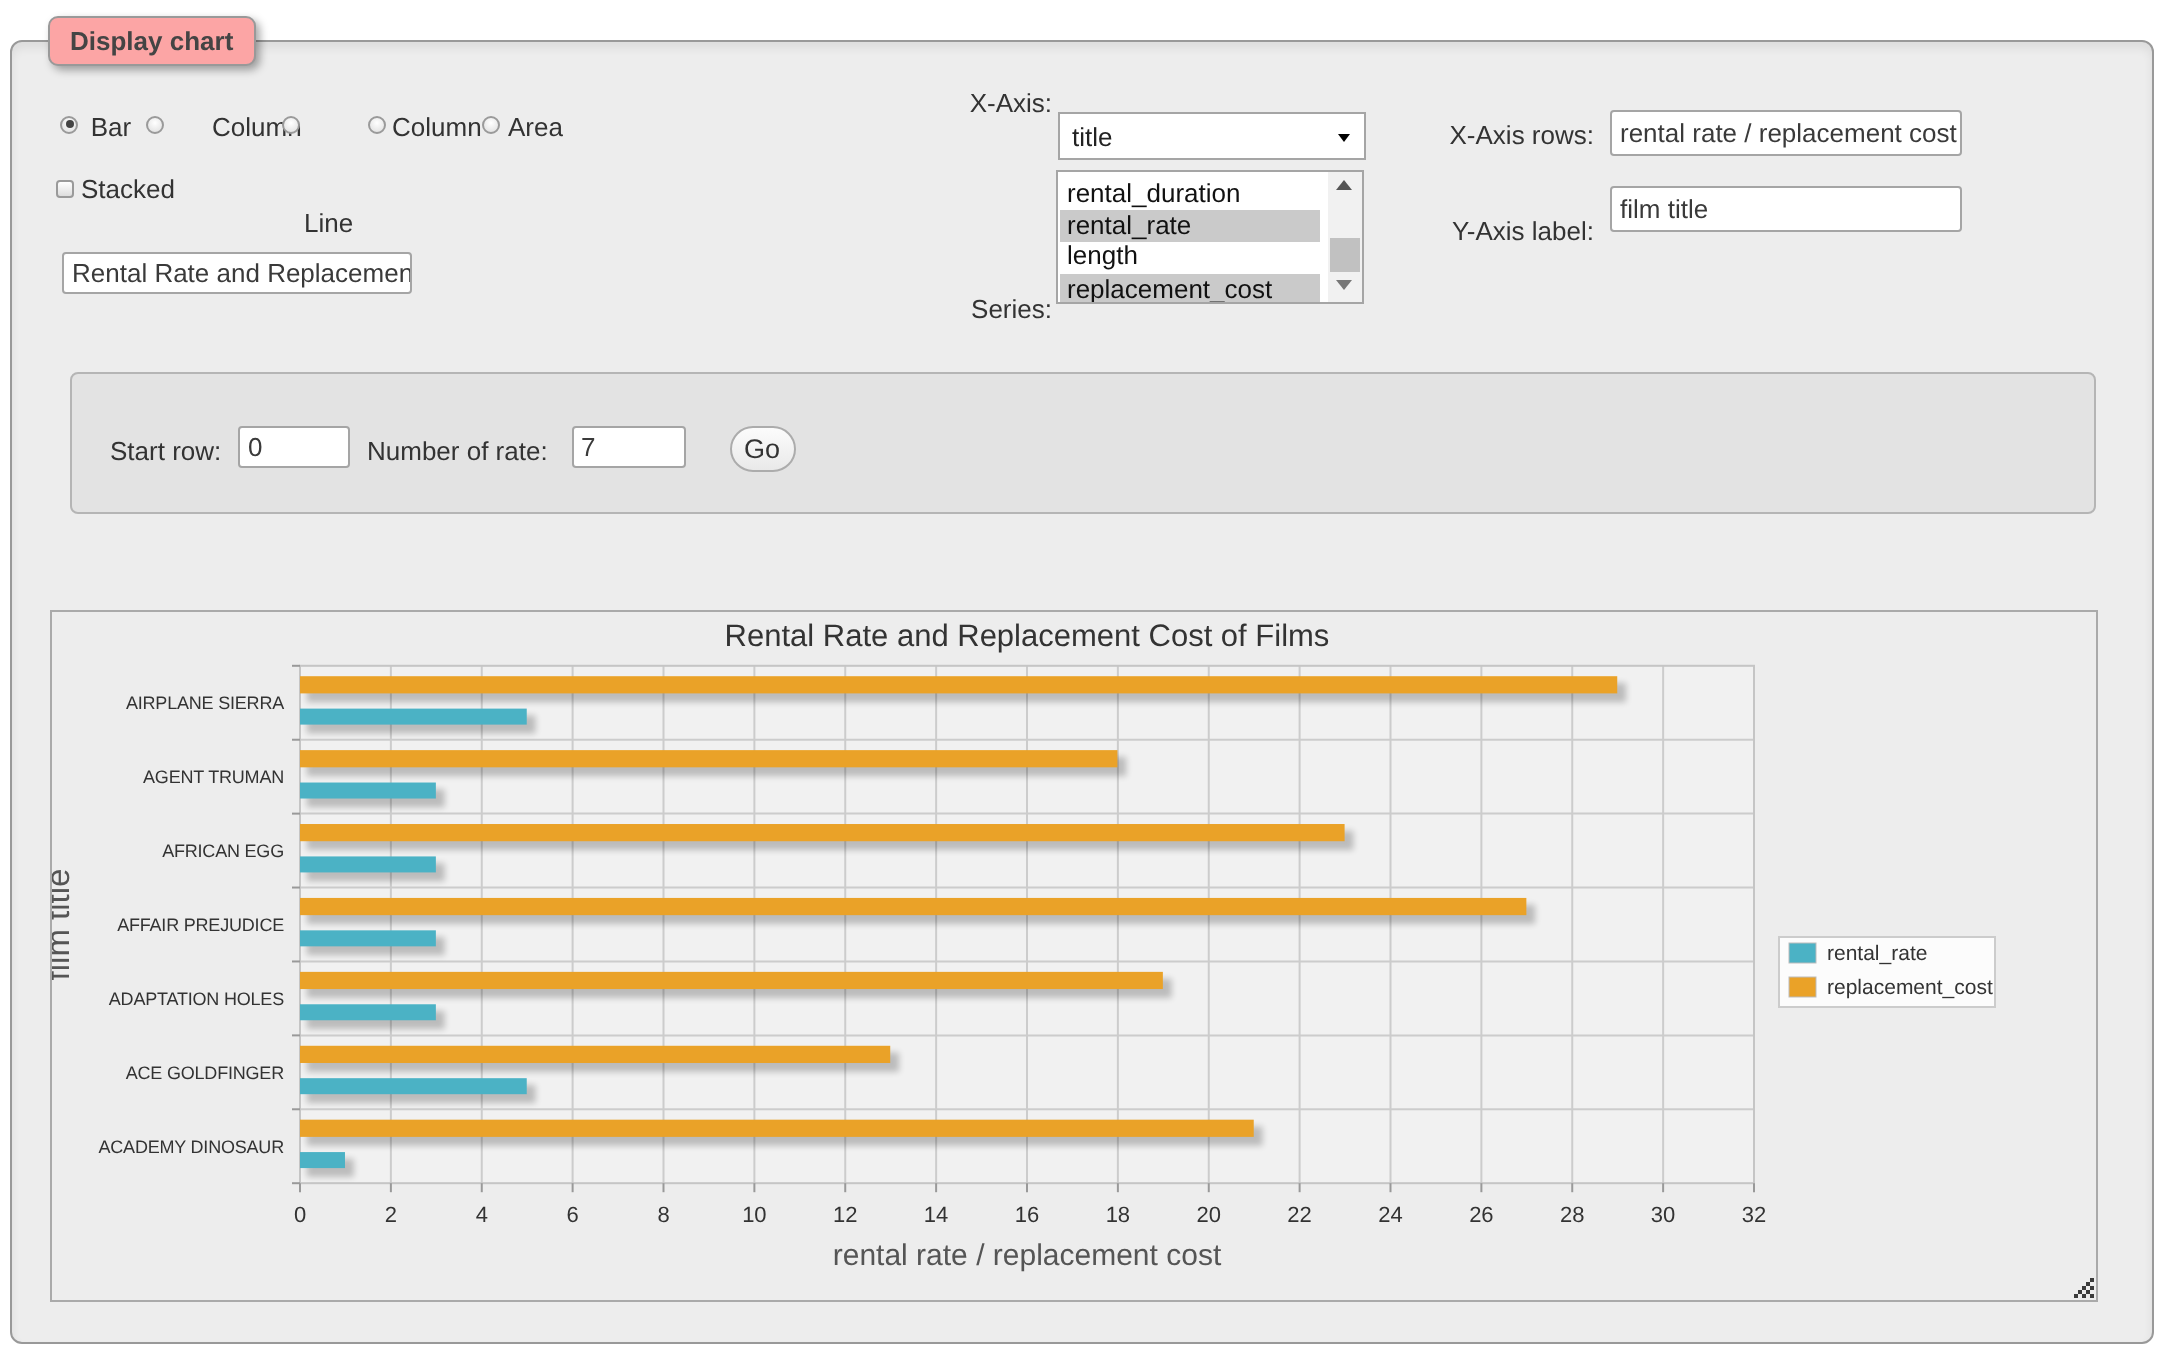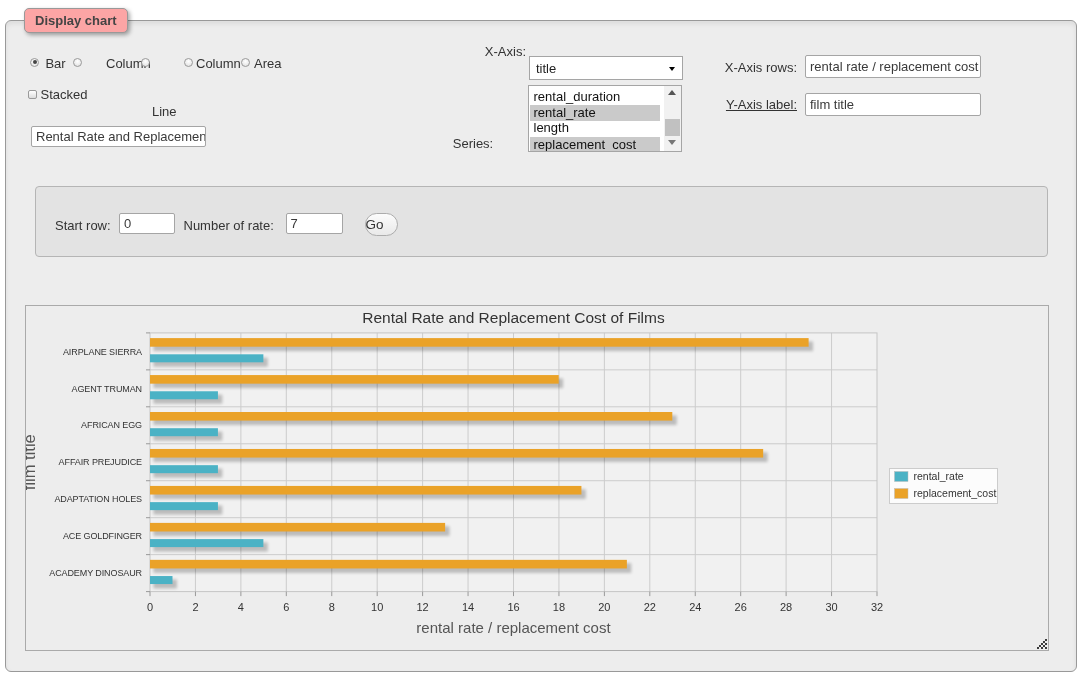--- a/index.html
+++ b/index.html
@@ -20,21 +20,21 @@
 #list { position:absolute; left:527.5px; top:84.5px; width:154px; height:67px; background:#fff; border:1px solid #a5a5a5; overflow:hidden; }
 #list .it { position:absolute; left:1px; width:130px; height:16px; line-height:16px; padding-left:4px; font-size:13px; color:#111; white-space:nowrap; }
 #list .sel { background:#cacaca; }
 #sb { position:absolute; right:0; top:0; width:17px; height:65px; background:#f1f1f1; }
 .sbb { position:absolute; left:0; width:17px; height:15px; background:#f1f1f1; text-align:center; }
 .sbb svg { display:block; margin:4px auto 0; }
 #sbthumb { position:absolute; left:1px; top:33px; width:15px; height:18px; background:#c1c1c1; }
 
 #panel { position:absolute; left:35px; top:185.5px; width:1012.5px; height:71px; background:#e3e3e3; border:1px solid #b5b5b5; border-radius:4px; }
 
-#go { position:absolute; left:364.5px; top:213px; width:33px; height:22.5px; border:1px solid #acacac; border-radius:11.5px; background:linear-gradient(#fcfcfc,#e9e9e9); font-size:13.5px; color:#333; text-align:left; line-height:21px; }
+#go { position:absolute; left:364.5px; top:213px; width:33px; height:22.5px; border:1px solid #acacac; border-radius:11.5px; background:linear-gradient(#fcfcfc,#e9e9e9); font-size:13.5px; color:#333; text-align:center; line-height:21px; }
 #chart { position:absolute; left:25px; top:305px; width:1024px; height:346px; background:#ededed; border:1px solid #aaa; }
 </style></head>
 <body>
 <div id="fs"></div>
 <div id="legend">Display chart</div>
 
 <span class="radio on" style="left:30.2px;top:57.5px;"></span>
 <span class="lbl" style="left:45.4px;top:55.5px;">Bar</span>
 <span class="radio" style="left:72.6px;top:57.5px;"></span>
 <span class="lbl" style="left:70px;top:55.5px;margin-left:36px;">Column</span>
@@ -65,25 +65,25 @@
         </svg>
       </div>
     <div id="sbthumb"></div>
     <div class="sbb" style="top:50px;">
         <svg width="8" height="5">
           <path d="M0 0 L8 0 L4 5 Z" fill="#777"></path>
         </svg>
       </div>
   </div>
 </div>
-<div class="lbl r" style="left:420px;top:136px;width:106px;text-align:center;">Series:</div>
+<div class="lbl r" style="left:420px;top:147px;width:106px;">Series:</div>
 
 <div class="lbl r" style="left:690px;top:60px;width:107px;">X-Axis rows:</div>
 <input class="txt" style="left: 805px; top: 55px; width: 176px; height: 23px;" value="rental rate / replacement cost">
-<div class="lbl r" style="left:690px;top:97px;width:107px;text-decoration:underline;">Y-Axis label:</div>
+<div class="lbl r" style="left:690px;top:108px;width:107px;">Y-Axis label:</div>
 <input class="txt" style="left: 805px; top: 92.5px; width: 176px; height: 23px;" value="film title">
 
 <div id="panel"></div>
 <div class="lbl" style="left:55px;top:217.5px;">Start row:</div>
 <input class="txt" style="left: 119px; top: 213px; width: 56px;" value="0">
 <div class="lbl" style="left:183.5px;top:217.5px;">Number of rate:</div>
 <input class="txt" style="left: 285.5px; top: 213px; width: 57px;" value="7">
 <div id="go">Go</div>
 
 <div id="chart">

